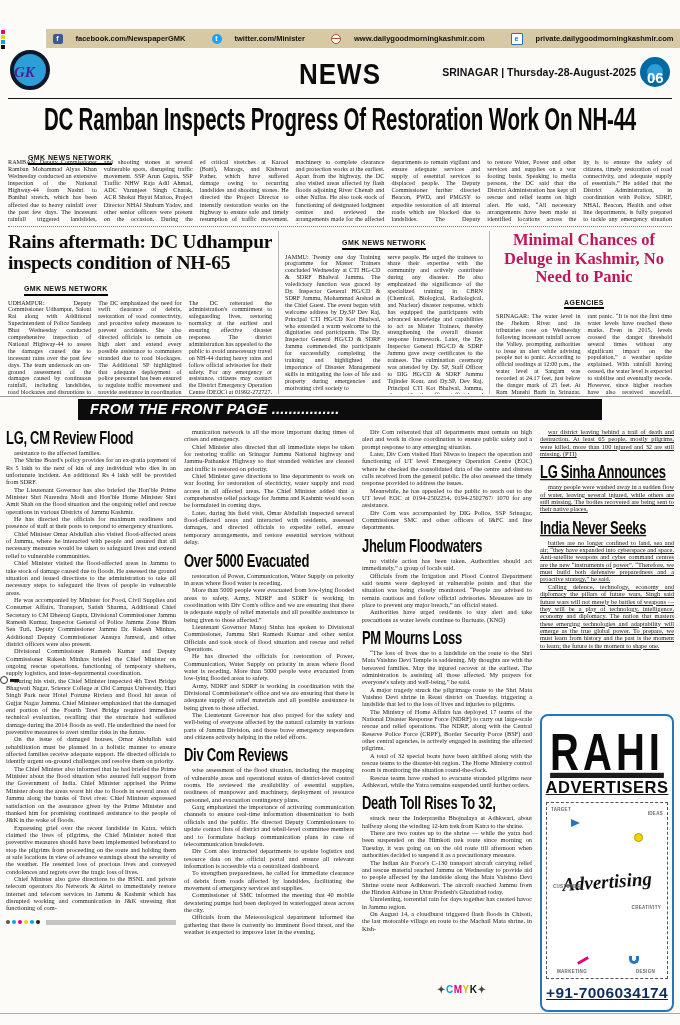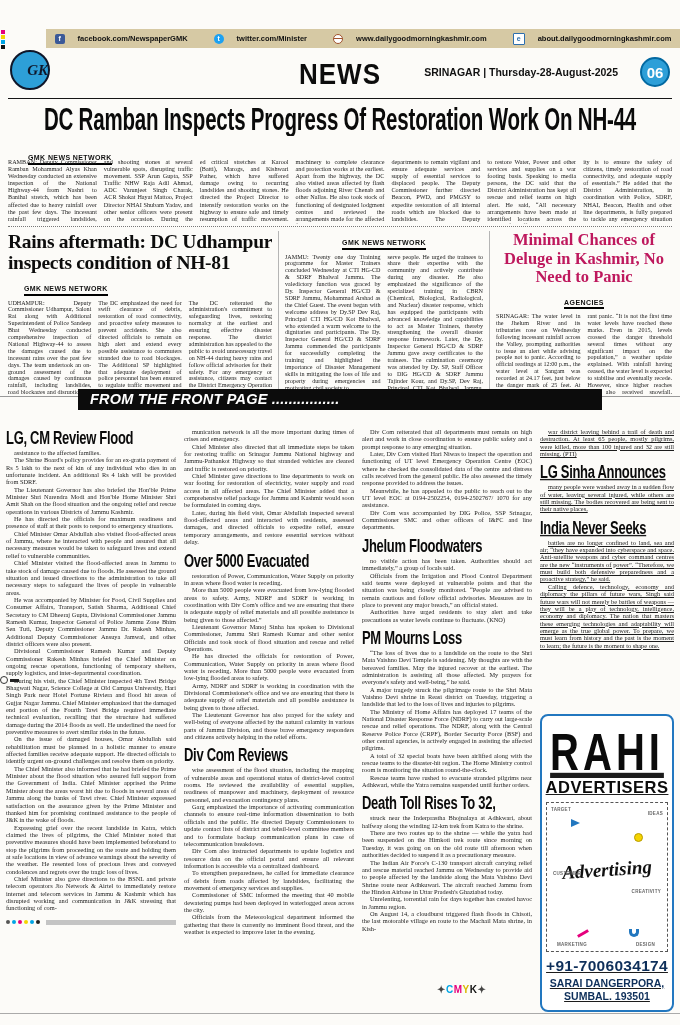--- a/index.html
+++ b/index.html
@@ -21,34 +21,34 @@
   .ic{display:inline-block;width:10px;height:10px;border-radius:2px;color:#fff;
       font:700 7px/10px "Liberation Sans",sans-serif;text-align:center;}
   .ic-fb{background:#3b5998;}.ic-fb::before{content:"f";}
   .ic-tw{background:#1da1f2;border-radius:50%;}.ic-tw::before{content:"t";}
   .ic-gl{background:#fff;border:1.5px solid #a0522d;border-radius:50%;box-sizing:border-box;position:relative;}
   .ic-gl::before{content:"";position:absolute;left:0;right:0;top:3.2px;border-top:1px solid #a0522d;}
   .ic-ep{background:#fff;border:1px solid #2d6fae;color:#2d6fae;border-radius:1px;}.ic-ep::before{content:"e";}
   
   .masthead{position:absolute;left:10px;right:10px;top:50px;height:46px;}
   .brand{position:absolute;left:0;top:0;display:flex;align-items:center;gap:5px;}
-  .gk-circle{width:40px;height:40px;border-radius:50%;background:#2d9fd8;border:2px solid #0f172a;
-      color:#0f172a;font:italic 700 15px/37px "Liberation Serif",serif;text-align:right;box-sizing:border-box;}
+  .gk-circle{width:40px;height:40px;border-radius:50%;background:#2d9fd8;border:4px solid #0f172a;
+      color:#4c1d95;font:italic 700 15px/37px "Liberation Serif",serif;text-align:left;box-sizing:border-box;}
   .brand-text{position:relative;padding-left:8px;}
   .gm{display:block;font:700 10px "Liberation Sans",sans-serif;color:#111;margin-left:8px;}
   .daily{position:absolute;left:-2px;bottom:6px;transform:rotate(-90deg);transform-origin:left bottom;
       font:700 6px "Liberation Sans",sans-serif;color:#444;}
   .kashmir{font:700 29px/29px "Liberation Serif",serif;color:#1f9ad6;letter-spacing:-.5px;}
   .red-dot{position:absolute;right:16px;top:10px;width:6px;height:6px;background:#e03a2f;border-radius:50%;}
   .section-title{position:absolute;left:50%;top:9px;transform:translateX(-50%) scaleY(1.15);
       font:800 26px "Liberation Sans",sans-serif;letter-spacing:1px;color:#0c0c0c;}
-  .mast-right{position:absolute;right:0;top:7px;display:flex;align-items:center;gap:22px;}
+  .mast-right{position:absolute;right:0;top:7px;display:flex;align-items:center;gap:4px;}
   .dateline{font:700 10.5px "Liberation Sans",sans-serif;color:#111;}
-  .page-badge{width:30px;height:30px;border-radius:50%;background:#2d9fd8;border:2px solid #0369a1;
-      color:#fff;font:700 15px/27px "Liberation Sans",sans-serif;text-align:center;box-sizing:border-box;}
+  .page-badge{width:30px;height:30px;border-radius:50%;background:#2d9fd8;border:7px solid #0369a1;
+      color:#fff;font:700 15px/27px "Liberation Sans",sans-serif;text-align:left;box-sizing:border-box;}
   .rule-top{position:absolute;left:8px;right:8px;top:98px;border-top:1.5px solid #161616;}
   
   .lead-headline{position:absolute;left:8px;right:8px;top:101px;margin:0;text-align:center;
       font:700 20.5px "Liberation Sans",sans-serif;letter-spacing:-.2px;transform:scaleY(1.5);
       transform-origin:top center;color:#0a0a0a;white-space:nowrap;}
   .kicker{display:inline-block;font:700 7px "Liberation Sans",sans-serif;letter-spacing:.4px;
       border-bottom:2px solid #000;padding-bottom:1.5px;color:#111;}
   .lead-kicker{position:absolute;left:28px;top:146px;}
   .lead-cols{position:absolute;left:8px;right:8px;top:158px;height:66px;display:flex;gap:7px;overflow:hidden;}
   .ncol{flex:1;font-size:6.2px;line-height:7.1px;text-align:justify;color:#222;}
@@ -63,21 +63,21 @@
   .a-udh h2{font:700 19.5px/21px "Liberation Serif",serif;letter-spacing:-.3px;margin:0 0 4px;color:#0d0d0d;}
   .a-train h2{font:700 15.5px/17.5px "Liberation Serif",serif;text-align:center;margin:0 0 4px;color:#0d0d0d;}
   .a-deluge h2{font:700 16.5px/18.5px "Liberation Serif",serif;text-align:center;margin:0 0 4px;color:#be185d;}
   .k-udh{margin:0 0 4px 16px;}
   .k-train{margin:0 auto 4px auto;display:table;}
   .k-del{margin:0 auto 4px auto;display:table;}
   .cols{display:flex;gap:7px;flex:1;overflow:hidden;}
   .cols .ncol{font-size:6.1px;line-height:6.9px;}
   .rule-mid{position:absolute;left:0;right:0;top:396px;border-top:1px solid #999;}
   
-  .fp-banner{position:absolute;left:78px;top:389px;width:524px;height:21px;background:#0c0c0c;color:#fff;
+  .fp-banner{position:absolute;left:78px;top:399px;width:524px;height:21px;background:#0c0c0c;color:#fff;
       font:italic 800 14.5px/21px "Liberation Sans",sans-serif;padding-left:12px;box-sizing:border-box;letter-spacing:.2px;}
   .continuations{position:absolute;left:6px;right:6px;top:428px;height:584px;display:flex;gap:8px;overflow:hidden;}
   .fcol{overflow:hidden;}
   .fcol1{width:170px;}.fcol2{width:170px;}.fcol3{width:170px;}
   .fcol4{width:132px;flex:1;display:flex;flex-direction:column;text-decoration:underline;}
   .f4text{flex:1;min-height:0;overflow:hidden;}
   .fcol p{font-size:6.35px;line-height:7.35px;margin:0;text-indent:8px;text-align:justify;color:#222;}
   .cont-head{font:700 13px "Liberation Sans",sans-serif;letter-spacing:-.3px;margin:7px 0 4px;
       transform:scaleY(1.35);transform-origin:left center;white-space:nowrap;color:#0a0a0a;}
   .cont-head.first{margin-top:2px;}
@@ -126,21 +126,21 @@
     <span class="sb-item">
       <span class="ic ic-tw"></span>
       <span>twitter.com/Minister</span>
     </span>
     <span class="sb-item">
       <span class="ic ic-gl"></span>
       <span>www.dailygoodmorningkashmir.com</span>
     </span>
     <span class="sb-item">
       <span class="ic ic-ep"></span>
-      <span>about.dailygoodmorningkashmir.com</span>
+      <span>private.dailygoodmorningkashmir.com</span>
     </span>
   </div>
 
   <div class="masthead">
     <div class="brand">
       <div class="gk-circle">GK</div>
     </div>
     <div class="section-title">NEWS</div>
     <div class="mast-right">
       <span class="dateline">SRINAGAR | Thursday-28-August-2025</span>
@@ -159,21 +159,21 @@
       <div class="ncol">ed critical stretches at Karool (Batti), Marogs, and Kishwari Pather, which have suffered damage owing to recurring landslides and shooting stones. He directed the Project Director to intensify restoration works on the highway to ensure safe and timely resumption of traffic movement. Executing agencies were also instructed to mobilize adequate men and</div>
       <div class="ncol">machinery to complete clearance and protection works at the earliest. Apart from the highway, the DC also visited areas affected by flash floods adjoining River Chenab and other Nallas. He also took stock of functioning of designated lodgment centres and reviewed the arrangements made for the affected families. He instructed the concerned</div>
       <div class="ncol">departments to remain vigilant and ensure adequate services and supply of essential services to displaced people. The Deputy Commissioner further directed Beacon, PWD, and PMGSY to expedite restoration of all internal roads which are blocked due to landslides. The Deputy Commissioner also directed officers of JPDCL, Jal Shakti and other departments</div>
       <div class="ncol">to restore Water, Power and other services and supplies on a war footing basis. Speaking to media persons, the DC said that the District Administration has kept all rescue and relief teams on high alert. He said, “All necessary arrangements have been made at identified locations across the district for affected people. Our prior-</div>
       <div class="ncol">ity is to ensure the safety of citizens, timely restoration of road connectivity, and adequate supply of essentials.” He added that the District Administration, in coordination with Police, SDRF, NHAI, Beacon, Health and other line departments, is fully prepared to tackle any emergency situation arising out of the prevailing weather conditions.</div>
     </div>
   <div class="dotted-r1"></div>
 
   <div class="band2">
     <article class="a-udh">
-      <h2>Rains aftermath: DC Udhampur inspects condition of NH-81</h2>
+      <h2>Rains aftermath: DC Udhampur inspects condition of NH-65</h2>
       <div class="k-udh"><span class="kicker">GMK NEWS NETWORK</span></div>
       <div class="cols">
           <div class="ncol">UDHAMPUR: Deputy Commissioner Udhampur, Saloni Rai along with Additional Superintendent of Police Sandeep Bhat Wednesday conducted comprehensive inspection of National Highway-44 to assess the damages caused due to incessant rains over the past few days. The team undertook an on-ground assessment of the damages caused by continuous rainfall, including landslides, road blockages and disruptions to vehicular traffic.</div>
           <div class="ncol">The DC emphasized the need for swift clearance of debris, restoration of road connectivity, and proactive safety measures to prevent accidents. She also directed officials to remain on high alert and extend every possible assistance to commuters stranded due to road blockages. The Additional SP highlighted that adequate deployment of police personnel has been ensured to regulate traffic movement and provide assistance in coordination with district administration and NHAI authorities.</div>
           <div class="ncol">The DC reiterated the administration's commitment to safeguarding lives, restoring normalcy at the earliest and ensuring effective disaster response. The district administration has appealed to the public to avoid unnecessary travel on NH-44 during heavy rains and follow official advisories for their safety. For any emergency or assistance, citizens may contact the District Emergency Operation Centre (DEOC) at 01992-272727, 272728, Mobile: 9697136717, 7889941318 or Police Control Room (PCR) at 01992-276915.</div>
         </div>
     </article>
     <div class="vrule"></div>
     <article class="a-train">
       <div class="k-train">
@@ -314,21 +314,20 @@
           <span class="doodle dw2">CUSTOMER</span>
           <span class="doodle dw3">CREATIVITY</span>
           <span class="doodle dw4">MARKETING</span>
           <span class="doodle dw5">DESIGN</span>
           <span class="i-megaphone"></span>
           <span class="i-bulb"></span>
           <span class="i-pencil"></span>
           <span class="i-magnet"></span>
         </div>
         <div class="ad-phone">+91-7006034174</div>
-        <div class="ad-address">SARAI DANGERPORA, SUMBAL. 193501</div>
       </div>
     </div>
   </div>
 
   <div class="cmyk">
     <span style="color:#444">✦</span><span style="color:#00a5e5">C</span><span style="color:#e5007d">M</span><span style="color:#d9b800">Y</span><span style="color:#111">K</span><span style="color:#444">✦</span>
   </div>
   <div class="reg-circle">
       <span class="c"></span>
       <span class="l"></span>

